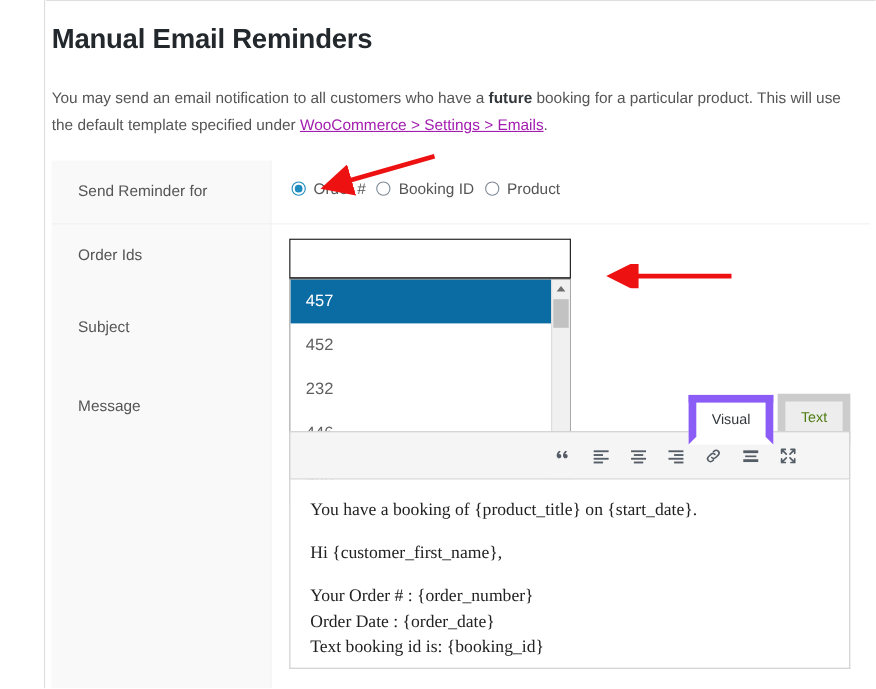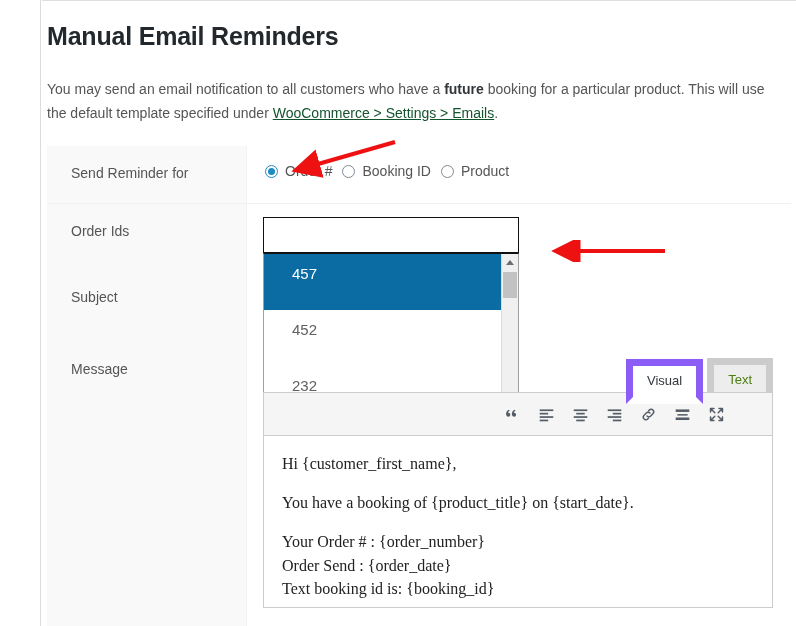--- a/index.html
+++ b/index.html
@@ -61,21 +61,21 @@
   p.intro {
     font-size: 14px;
     line-height: 1.72;
     color: #555;
     margin: 24px 0 0 0;
     padding: 0;
     max-width: 730px;
   }
   p.intro b { color: #32373c; font-weight: bold; }
   a.ext-link {
-    color: #14532d;
+    color: #a21caf;
   }
 
   
   .label-col-bg {
     position: absolute;
     left: 26px;
     top: 146px;
     width: 200px;
     height: 480px;
     background: #f9f9f9;
@@ -174,23 +174,23 @@
     overflow: hidden;
   }
   .dd-list {
     flex: 1 1 auto;
     padding: 0;
     margin: 0;
     list-style: none;
     overflow: hidden;
   }
   .dd-item {
-    height: 56px;
+    height: 40px;
     line-height: 40px;
-    padding: 0 28px;
+    padding: 0 14px;
     font-size: 15px;
     color: #606060;
     box-sizing: border-box;
     white-space: nowrap;
   }
   .dd-item.selected {
     background: #0b6ba3;
     color: #ffffff;
   }
   .dd-scrollbar {
@@ -426,25 +426,25 @@
         <svg width="17" height="17" viewBox="0 0 20 20" fill="none" stroke="currentColor" stroke-width="1.8" stroke-linecap="round" aria-hidden="true">
           <path d="M3 3l5 5M3 3v4M3 3h4"></path>
           <path d="M17 3l-5 5M17 3v4M17 3h-4"></path>
           <path d="M3 17l5-5M3 17v-4M3 17h4"></path>
           <path d="M17 17l-5-5M17 17v-4M17 17h-4"></path>
         </svg>
       </div>
     </div>
 
     <div class="editor-body">
+      <p>You have a booking of {product_title} on {start_date}.</p>
       <p>Hi {customer_first_name},</p>
-      <p>You have a booking of {product_title} on {start_date}.</p>
       <p class="tight">
         <span class="ln">Your Order # : {order_number}</span>
-        <span class="ln">Order Send : {order_date}</span>
+        <span class="ln">Order Date : {order_date}</span>
         <span class="ln">Text booking id is: {booking_id}</span>
       </p>
     </div>
   </div>
 
   <svg class="annot" style="left:262px; top:138px;" width="120" height="44" viewBox="0 0 120 44">
     <defs>
       <marker id="ahead1" markerWidth="7" markerHeight="7" refX="5.6" refY="3.5" orient="auto">
         <path d="M0,0 L7,3.5 L0,7 Z" fill="#ee1111"></path>
       </marker>

